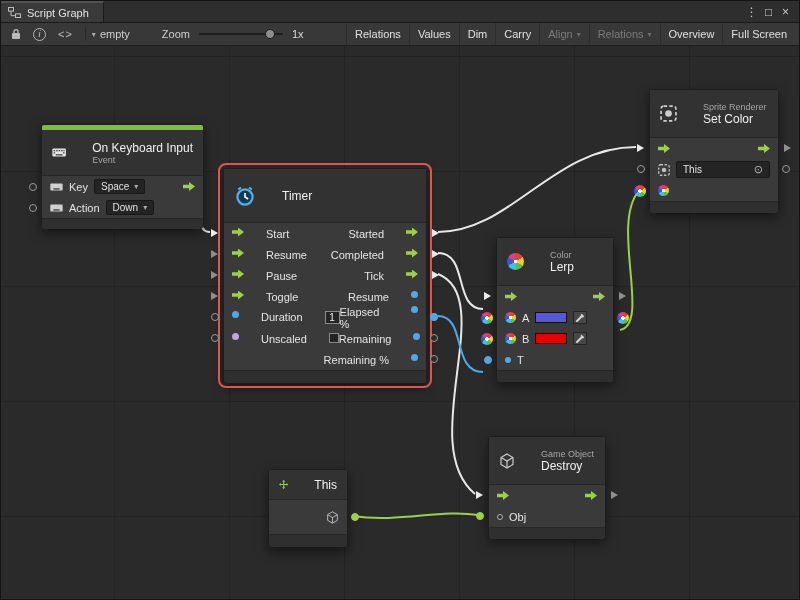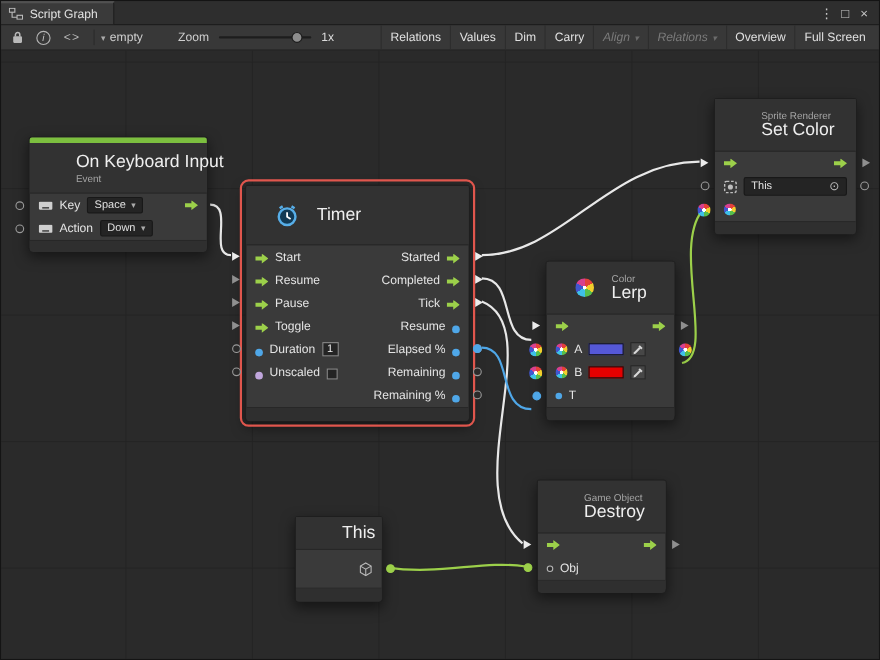--- a/index.html
+++ b/index.html
@@ -20,40 +20,40 @@
   .info-badge { width:13px; height:13px; border-radius:50%; border:1px solid #b5b5b5; font-size:9px; font-style:italic; display:flex; align-items:center; justify-content:center; color:#c5c5c5; }
   .code-glyph { font-size:11px; letter-spacing:1px; color:#bdbdbd; }
   .tsep { width:1px; height:14px; background:#2a2a2a; margin:0 6px; }
   .caret { font-size:8px; color:#aaa; }
   .empty-label { color:#cfcfcf; margin-left:4px; }
   .zoom-label { margin-left:32px; color:#cfcfcf; }
   .slider { width:84px; height:2px; background:#1d1d1d; border-radius:1px; position:relative; margin:0 9px; }
   .slider-handle { position:absolute; right:8px; top:-4px; width:10px; height:10px; border-radius:50%; background:#8d8d8d; border:1px solid #1d1d1d; }
   .tbtns { display:flex; margin-left:auto; height:100%; }
   .tbtn { display:flex; align-items:center; gap:4px; padding:0 8px; border-left:1px solid #2d2d2d; color:#e0e0e0; cursor:default; }
-  .tbtn.disabled { color:#7b7b7b;font-style:italic; }
+  .tbtn.disabled { color:#7b7b7b; }
   .tbtn.disabled .caret { color:#6b6b6b; }
 
   
   .canvas { position:relative; flex:1; overflow:hidden;
     background-color:#2a2a2a;
     background-image:linear-gradient(#232323 1px, transparent 1px),linear-gradient(90deg,#232323 1px, transparent 1px);
     background-size:115px 115px; background-position:-2px 10px; }
   .wires { position:absolute; left:0; top:0; }
 
   
   .node { position:absolute; background:#3a3a3a; border:1px solid #1e1e1e; border-radius:3px; box-shadow:0 5px 12px rgba(0,0,0,.5); font-size:11px; color:#e4e4e4; }
   .node.selected { outline:2px solid #E0564D; outline-offset:3px; }
   .accent { height:5px; background:#7CBF3F; border-radius:2px 2px 0 0; }
-  .nheader { display:flex; align-items:center; gap:16px; padding:0 26px; background:#323232; border-bottom:1px solid #272727; }
-  .ntitle { font-size:16px; color:#efefef; white-space:nowrap; }
+  .nheader { display:flex; align-items:center; gap:26px; padding:0 10px; background:#323232; border-bottom:1px solid #272727; }
+  .ntitle { font-size:12px; color:#efefef; white-space:nowrap; }
   .ncat { font-size:9px; color:#a5a5a5; white-space:nowrap; }
   .nrow { display:flex; align-items:center; height:21px; padding:0 8px; gap:6px; }
   .trow { display:flex; align-items:center; justify-content:space-between; height:21px; padding:0 8px; }
-  .cell { display:flex; align-items:flex-end; gap:6px; }
+  .cell { display:flex; align-items:flex-start; gap:22px; }
   .nfooter { background:#2f2f2f; border-top:1px solid #272727; border-radius:0 0 3px 3px; }
 
   
   .fa { width:12px; height:9px; background:#9CD04A; flex:none;
         clip-path:polygon(0 30%,50% 30%,50% 0,100% 50%,50% 100%,50% 70%,0 70%); }
   .dot { width:7px; height:7px; border-radius:50%; background:#4FA7E8; flex:none; }
   .dot.bool { background:#C0A6DC; }
   .dot.obj { background:#2e2e2e; border:1px solid #b5b5b5; }
   .dot.sm { width:6px; height:6px; }
   .cw { width:13px; height:13px; border-radius:50%; flex:none;
@@ -155,21 +155,21 @@
     <svg class="wires" width="800" height="555">
       <path d="M190,140 C212,140 188,186 209,186" stroke="#E8E8E8" stroke-width="2" fill="none"></path>
       <path d="M437,186 C510,186 552,101 635,101" stroke="#E8E8E8" stroke-width="2" fill="none"></path>
       <path d="M437,207 C468,207 452,263 482,263" stroke="#E8E8E8" stroke-width="2" fill="none"></path>
       <path d="M437,228 C498,252 414,398 474,448" stroke="#E8E8E8" stroke-width="2" fill="none"></path>
       <path d="M437,270 C466,270 450,326 482,326" stroke="#4FA7E8" stroke-width="2" fill="none"></path>
       <path d="M619,284 C650,278 610,180 637,146" stroke="#9CD04A" stroke-width="2" fill="none"></path>
       <path d="M351,470 C400,477 438,463 477,469" stroke="#9CD04A" stroke-width="2" fill="none"></path>
     </svg>
 
-    <div class="node" style="left:25px; top:78px; width:163px; height:104px;">
+    <div class="node" style="left:40px; top:78px; width:163px; height:104px;">
       <div class="accent"></div>
       <div class="nheader" style="height:46px;">
         <svg width="22" height="13" viewBox="0 0 20 12">
           <rect x="0.5" y="0.5" width="19" height="11" rx="1.5" fill="#e6e6e6"></rect>
           <g fill="#3a3a3a">
             <rect x="2.4" y="2.4" width="2" height="2"></rect>
               <rect x="5.9" y="2.4" width="2" height="2"></rect>
               <rect x="9.4" y="2.4" width="2" height="2"></rect>
               <rect x="12.9" y="2.4" width="2" height="2"></rect>
               <rect x="16.1" y="2.4" width="1.5" height="2"></rect>

